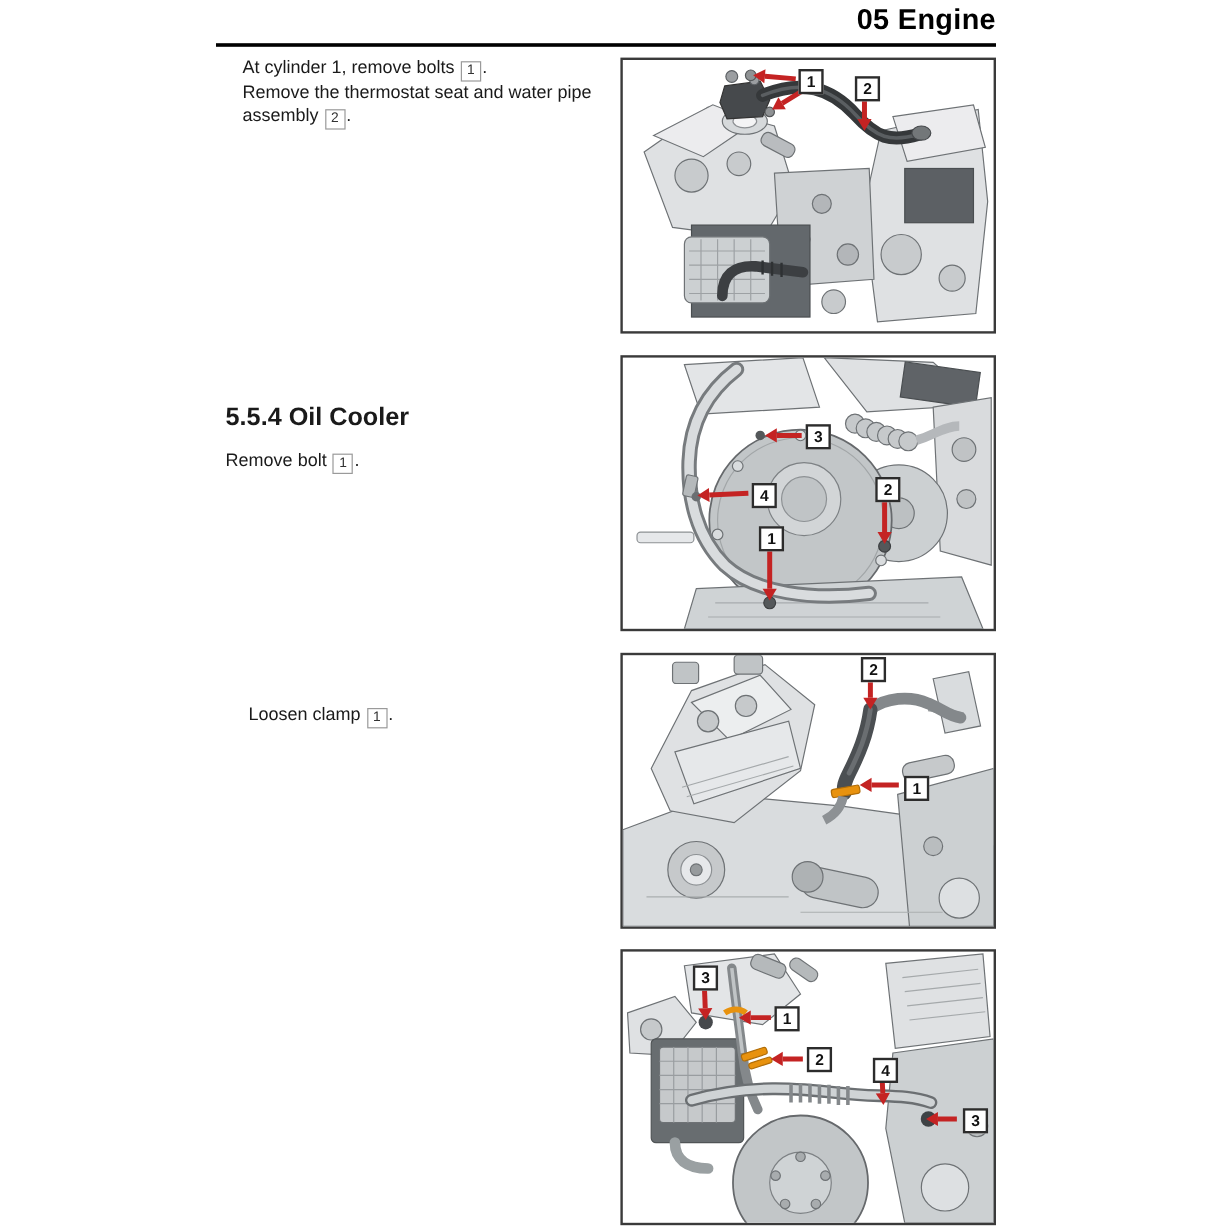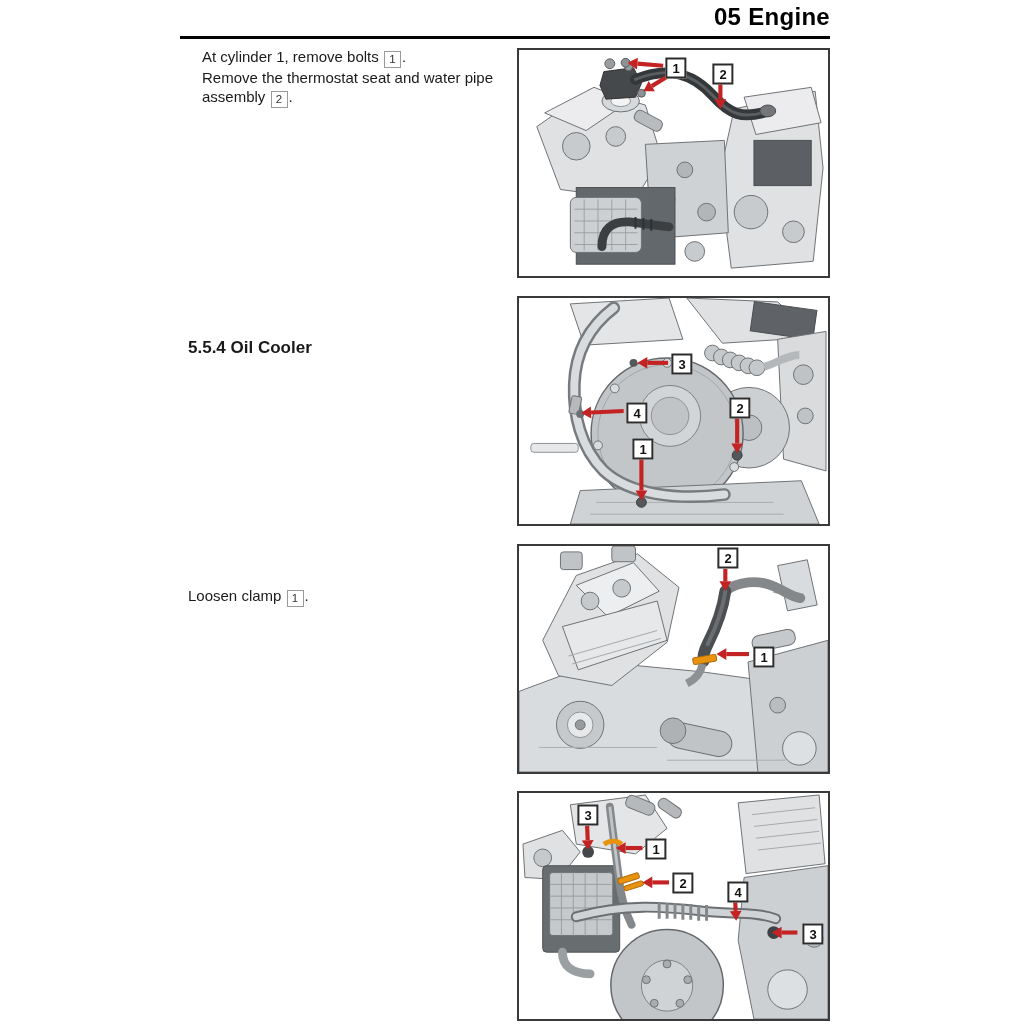--- a/index.html
+++ b/index.html
@@ -12,21 +12,21 @@
     text-align:right; font-size:24px; font-weight:bold; color:#000;
     letter-spacing:0.3px;
   }
   .header-rule{
     position:absolute; top:36px; left:180px; width:650px; height:3px; background:#000;
   }
   .tblock{
     position:absolute; left:188px; width:322px;
     font-size:15px; line-height:19.4px;
   }
-  .theading{ font-weight:bold; font-size:17px; margin:0 0 17px 0; }
+  .theading{ font-weight:bold; font-size:21px; margin:0 0 17px 0; }
   p.tline{ margin:0; }
   p.tline.just{ text-align:justify; }
   .refbox{
     display:inline-block; min-width:11px; padding:0 2px; height:15px;
     line-height:14px; border:1px solid #9a9a9a; background:#fff;
     font-size:11.5px; text-align:center; vertical-align:-1px; margin:0 1px;
     color:#333;
   }
   .fig{
     position:absolute; left:517px; width:313px; height:230px;
@@ -51,22 +51,23 @@
 
   <div class="chapter-title">05 Engine</div>
   <div class="header-rule"></div>
 
   <div class="tblock" style="top: 47px; margin-left: 14px;">
       <p class="tline">At cylinder 1, remove bolts <span class="refbox">1</span>.</p>
       <p class="tline">Remove the thermostat seat and water pipe assembly <span class="refbox">2</span>.</p>
     </div>
   <div class="tblock" style="top: 338px;">
       <div class="theading">5.5.4 Oil Cooler</div>
+      <p class="tline">Remove bolt <span class="refbox">1</span>.</p>
     </div>
-  <div class="tblock" style="top: 586px;">
+  <div class="tblock" style="top: 586px; margin-left: 19px;">
       <p class="tline">Loosen clamp <span class="refbox">1</span>.</p>
     </div>
 
   <div class="fig" id="fig-0">
     <svg class="art" viewBox="0 0 313 230" preserveAspectRatio="none">
       <g stroke="#6e7275" stroke-width="1">
         <polygon points="218,60 300,42 308,120 298,215 215,222 203,128" fill="#dfe1e3"></polygon>
         <polygon points="228,48 296,38 306,74 240,86" fill="#ececee"></polygon>
         <rect x="238" y="92" width="58" height="46" fill="#5c6064" stroke="#4a4e51"></rect>
         <circle cx="235" cy="165" r="17" fill="#c8cbcd"></circle>

